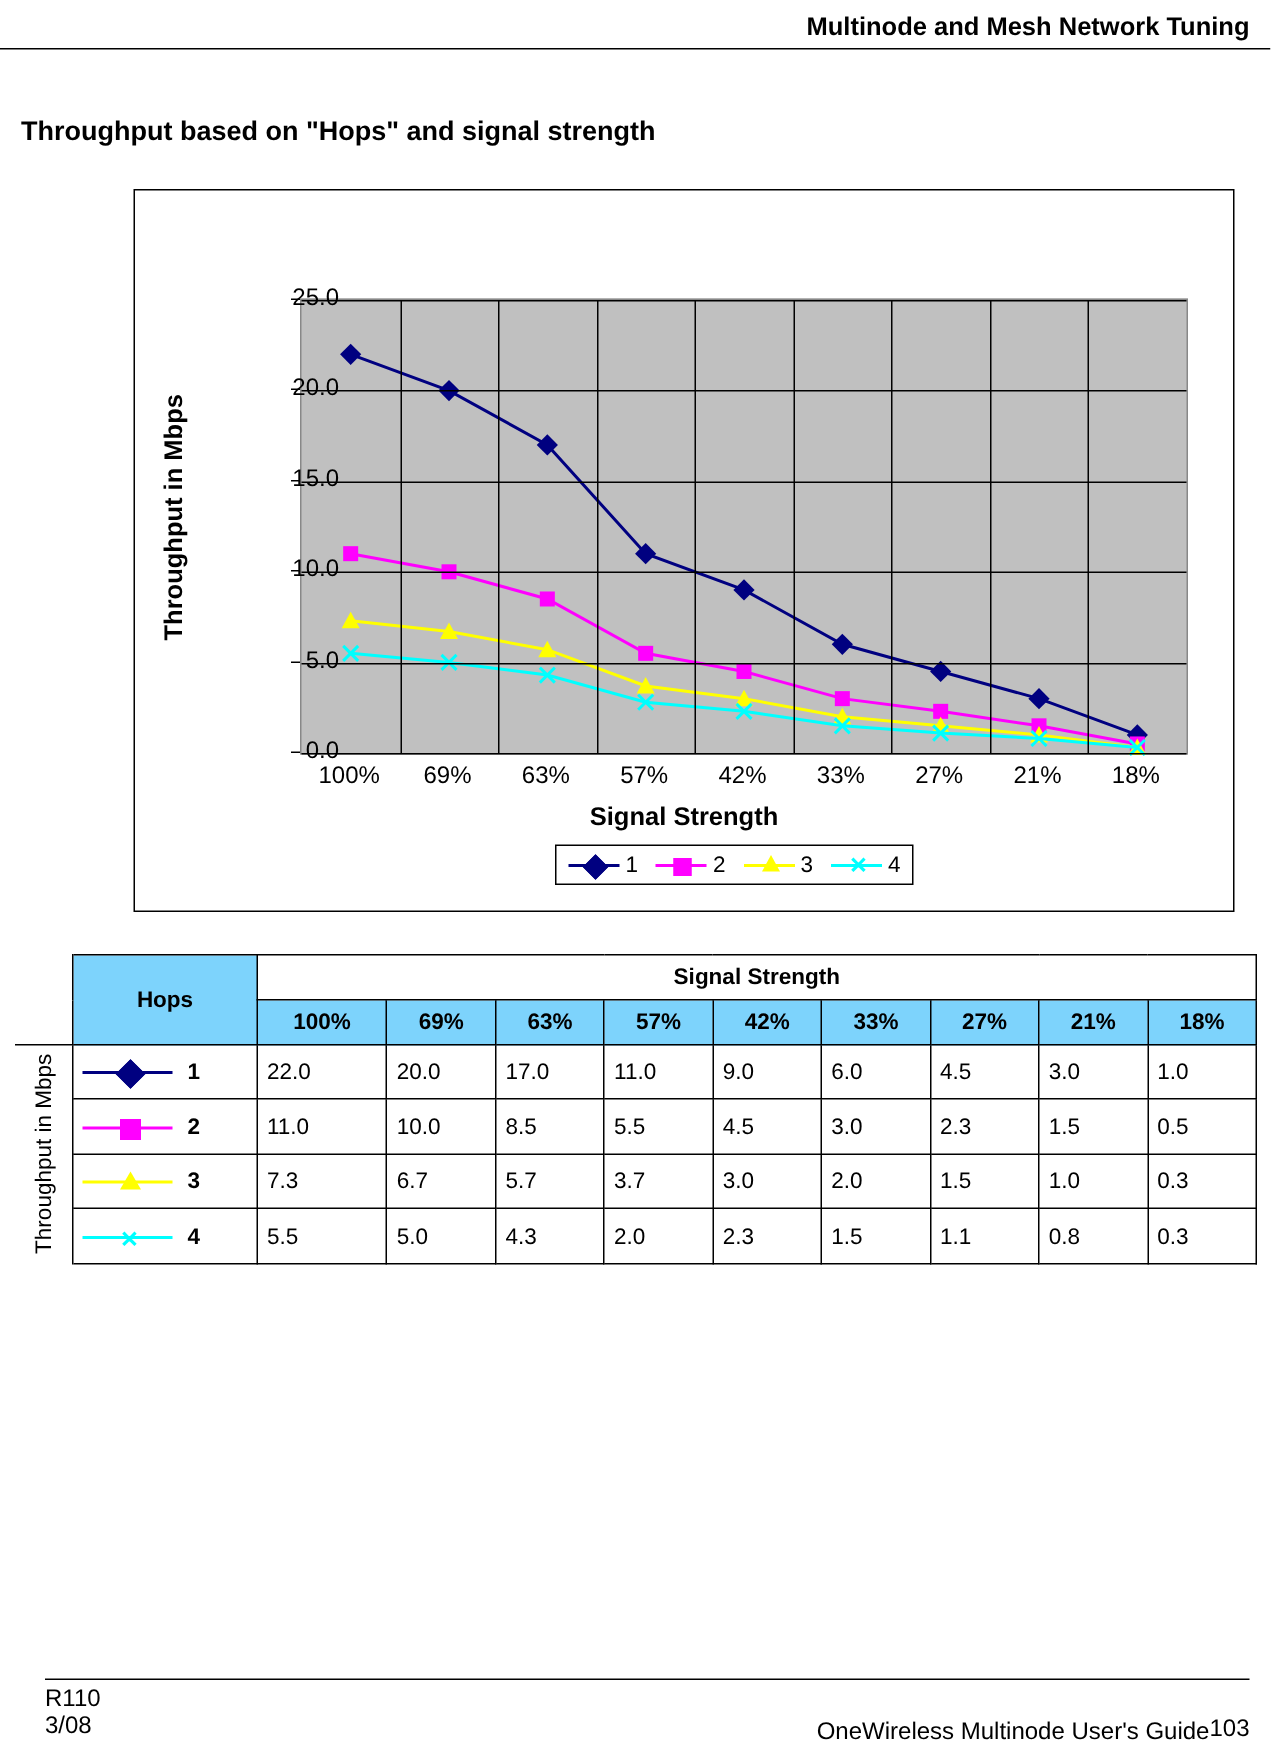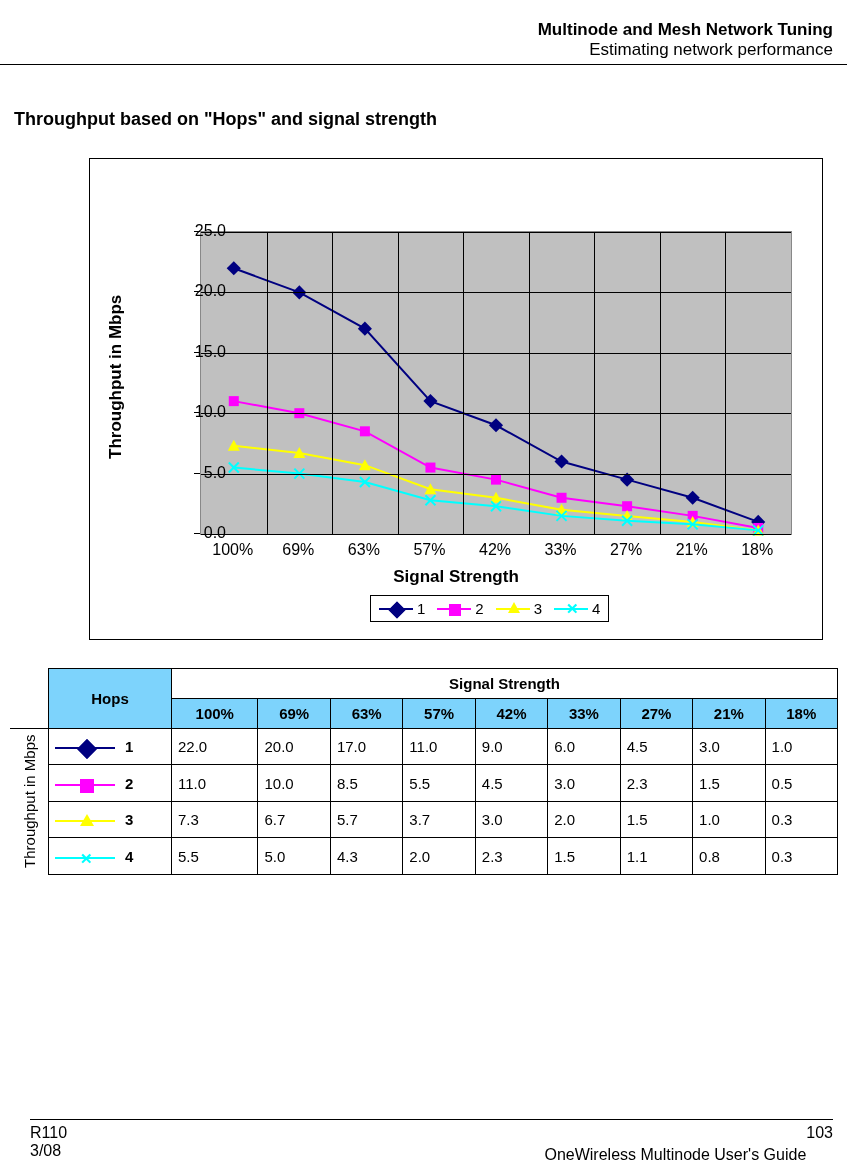--- a/index.html
+++ b/index.html
@@ -7,21 +7,21 @@
     font-size: 15px;
     color: #000;
     margin: 0;
     width: 847px;
     height: 1174px;
     position: relative;
     box-sizing: border-box;
   }
   .header {
     text-align: right;
-    padding: 20px 14px 4px 14px;
+    padding: 8px 14px 4px 14px;
     border-bottom: 1.5px solid #000;
   }
   .header-line1 { font-weight: bold; font-size: 17px; }
   .header-line2 { font-size: 17px; }
   .section-title {
     font-weight: bold;
     font-size: 18px;
     margin: 44px 0 0 14px;
   }
   .chart-frame {
@@ -113,32 +113,31 @@
     left:30px;
     right:14px;
     border-top:1.5px solid #000;
     padding-top:4px;
     display:flex;
     justify-content:space-between;
     font-size:16px;
   }
   .footer-left { text-align:left; }
   .footer-center { text-align:right; flex:1;margin-top:22px;}
-  .footer-right { text-align:right; }
+  .footer-right { text-align:right;margin-top:20px; }
 
   
   .diamond { transform: rotate(45deg); background:#000080; border:1px solid #000080;}
   .square  { background:#ff00ff; border:1px solid #ff00ff;}
 </style>
 </head>
 <body>
 
 <div class="header">
   <div class="header-line1">Multinode and Mesh Network Tuning</div>
-  <div class="header-line2">Estimating network performance</div>
 </div>
 
 <div class="section-title">Throughput based on "Hops" and signal strength</div>
 
 <div class="chart-frame">
   <div class="ylabel" style="top:300px;">Throughput in Mbps</div>
 
   <div class="plot-area">
     <svg class="lines">
         <path d="M32.77777777777778,36.24000000000001 L98.33333333333334,60.39999999999998 L163.88888888888889,96.63999999999999 L229.44444444444446,169.12 L295,193.28 L360.55555555555554,229.51999999999998 L426.11111111111114,247.64 L491.6666666666667,265.76 L557.2222222222223,289.92 " stroke="#000080" fill="none" stroke-width="2"></path>

